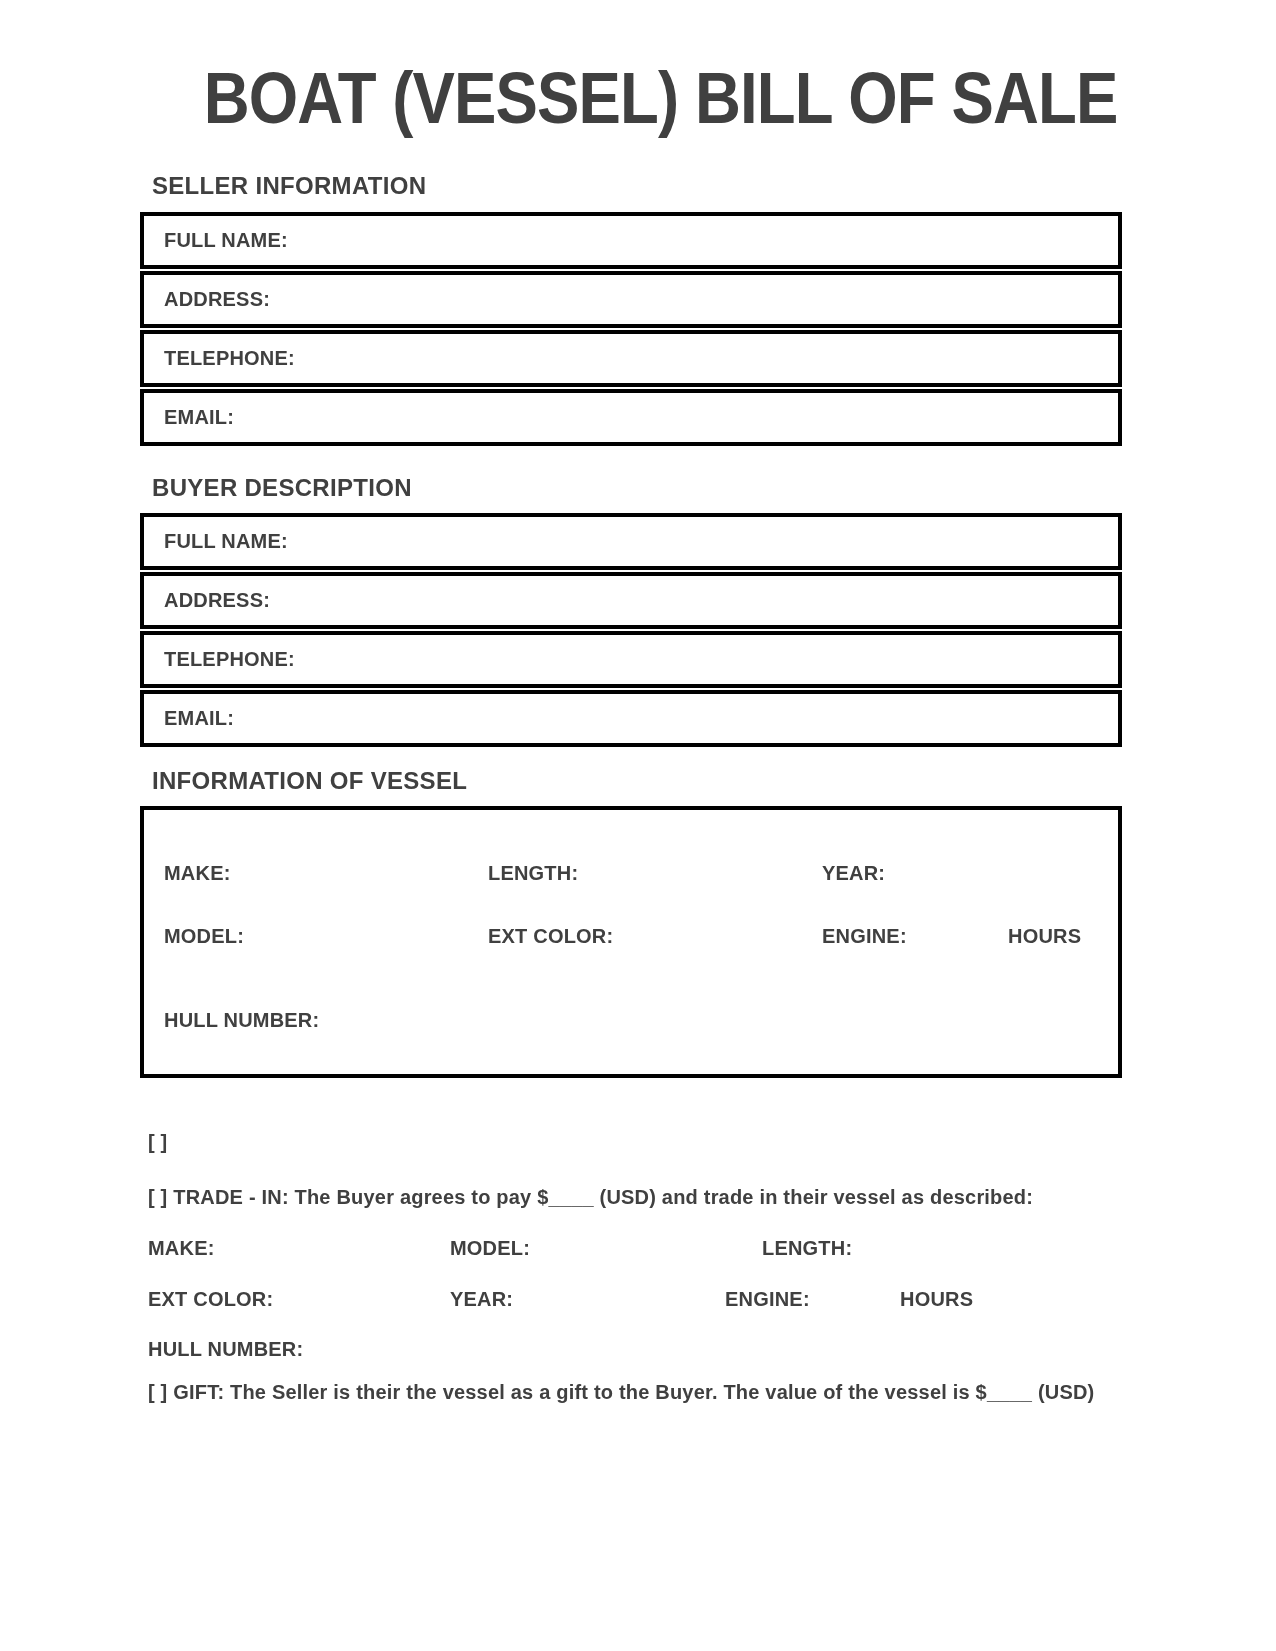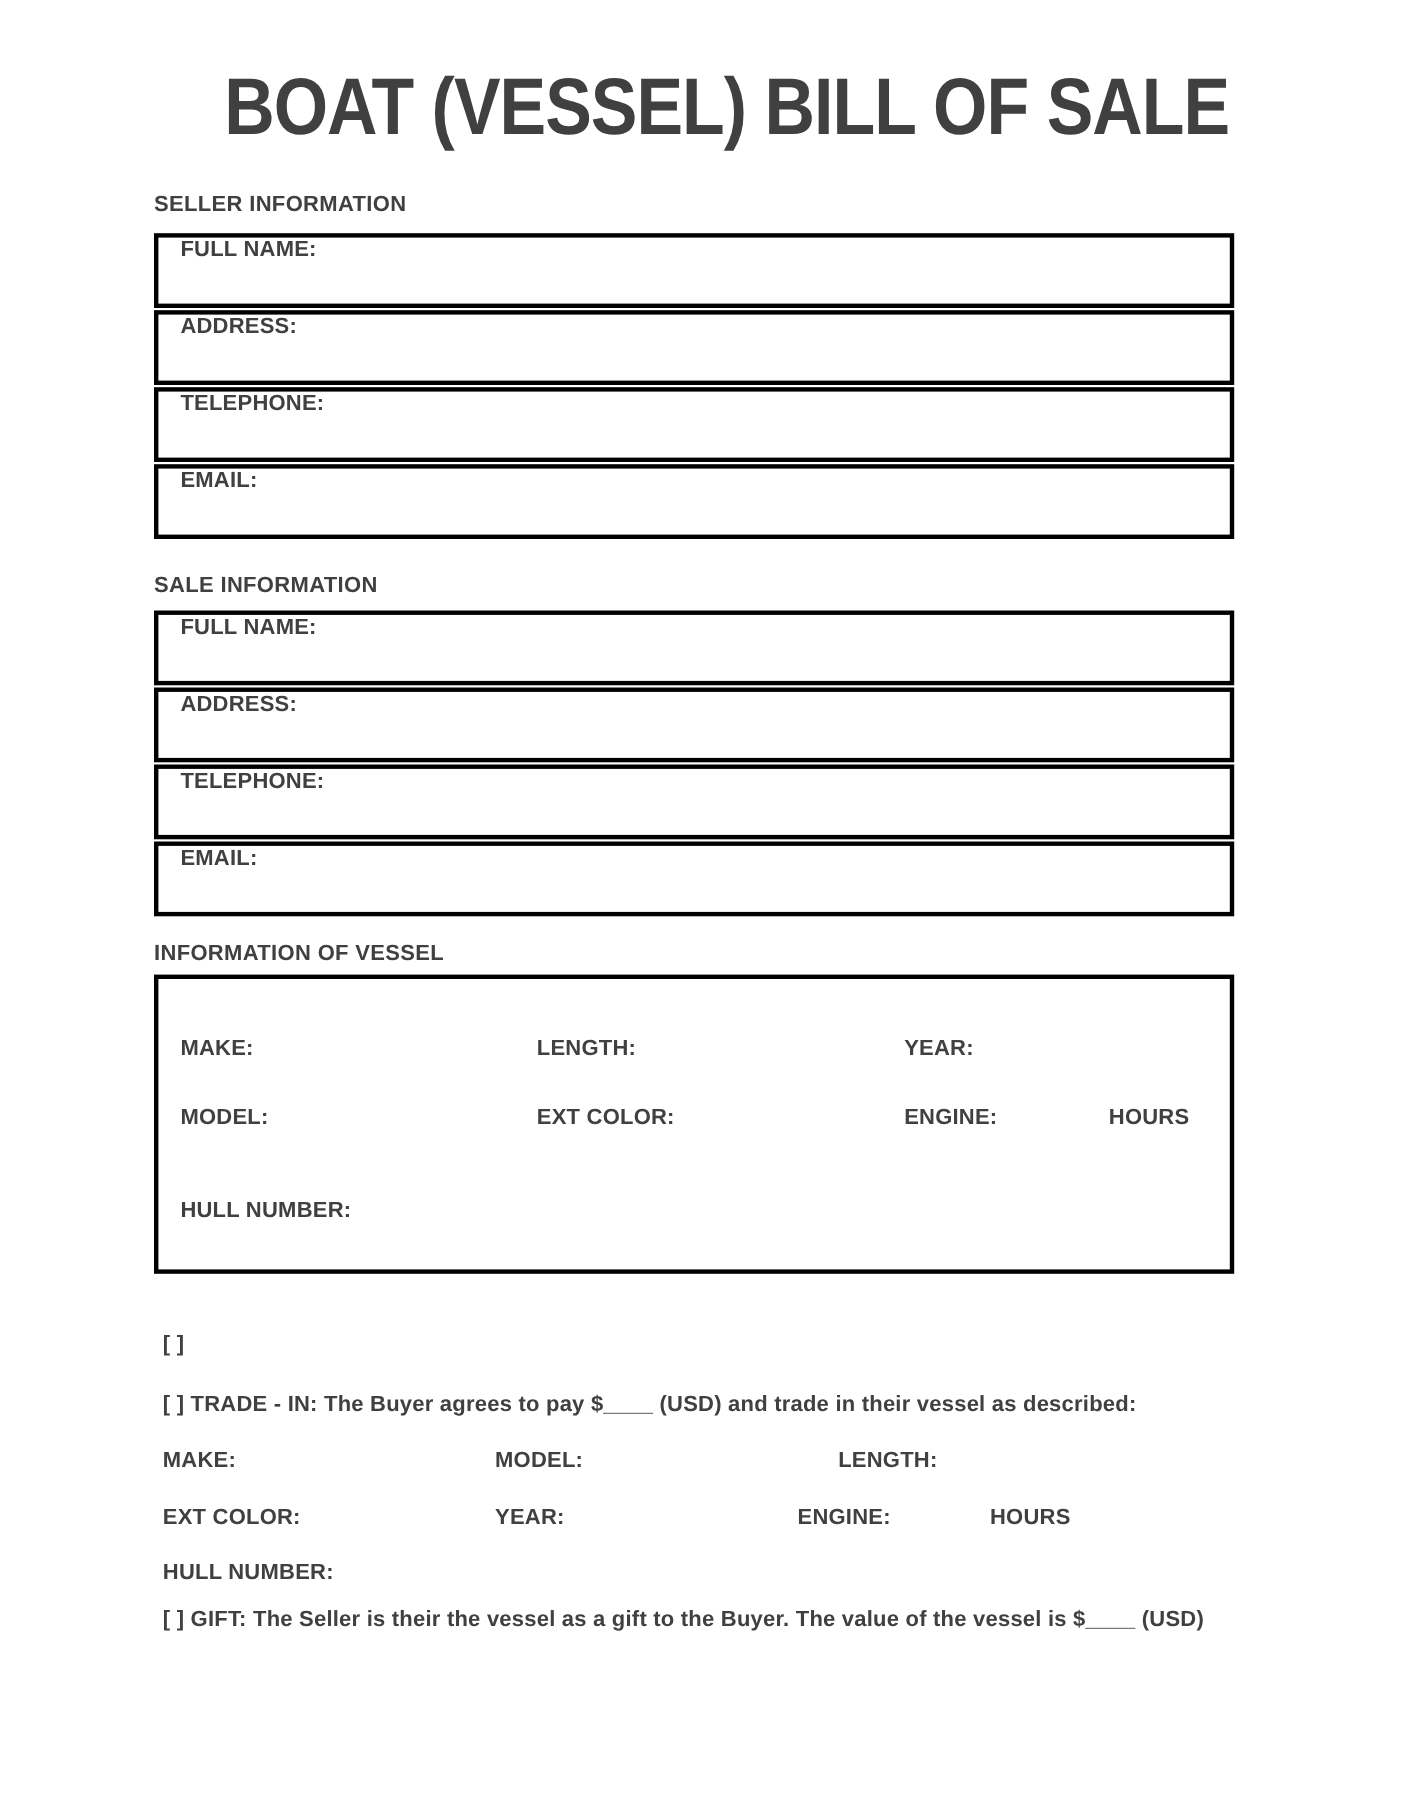--- a/index.html
+++ b/index.html
@@ -22,40 +22,40 @@
     font-size: 73px;
     line-height: 95px;
     letter-spacing: -1px;
     text-align: center;
     white-space: nowrap;
     transform: scaleX(0.87);
     transform-origin: 50% 50%;
     font-weight: 700;
   }
   .sec-heading {
-    margin: 0;
-    font-size: 20px;
+    margin: 12px;
+    font-size: 24px;
     line-height: 26px;
     letter-spacing: 0.3px;
     font-weight: 700;
   }
   .h-seller  { margin-top: 28px; }
   .h-buyer   { margin-top: 29px; }
   .h-vessel  { margin-top: 21px; }
   .h-exchange{ margin-top: 57px; }
 
   .rows { margin-top: 13px; }
   .rows-buyer { margin-top: 10px; }
   .field-row {
     box-sizing: border-box;
-    height: 68px;
+    height: 57px;
     border: 4px solid #000000;
     margin-bottom: 2px;
     display: flex;
-    align-items: flex-start;
+    align-items: center;
     padding-left: 20px;
     background: #ffffff;
   }
   .field-label {
     font-size: 20px;
     letter-spacing: 0.2px;
   }
 
   .vessel-box {
     box-sizing: border-box;
@@ -119,21 +119,21 @@
         <div class="field-row">
           <span class="field-label">TELEPHONE:</span>
         </div>
         <div class="field-row">
           <span class="field-label">EMAIL:</span>
         </div>
       </div>
     </section>
 
     <section>
-      <h2 class="sec-heading h-buyer">SALE INFORMATION</h2>
+      <h2 class="sec-heading h-buyer">BUYER DESCRIPTION</h2>
       <div class="rows rows-buyer">
         <div class="field-row">
           <span class="field-label">FULL NAME:</span>
         </div>
         <div class="field-row">
           <span class="field-label">ADDRESS:</span>
         </div>
         <div class="field-row">
           <span class="field-label">TELEPHONE:</span>
         </div>

